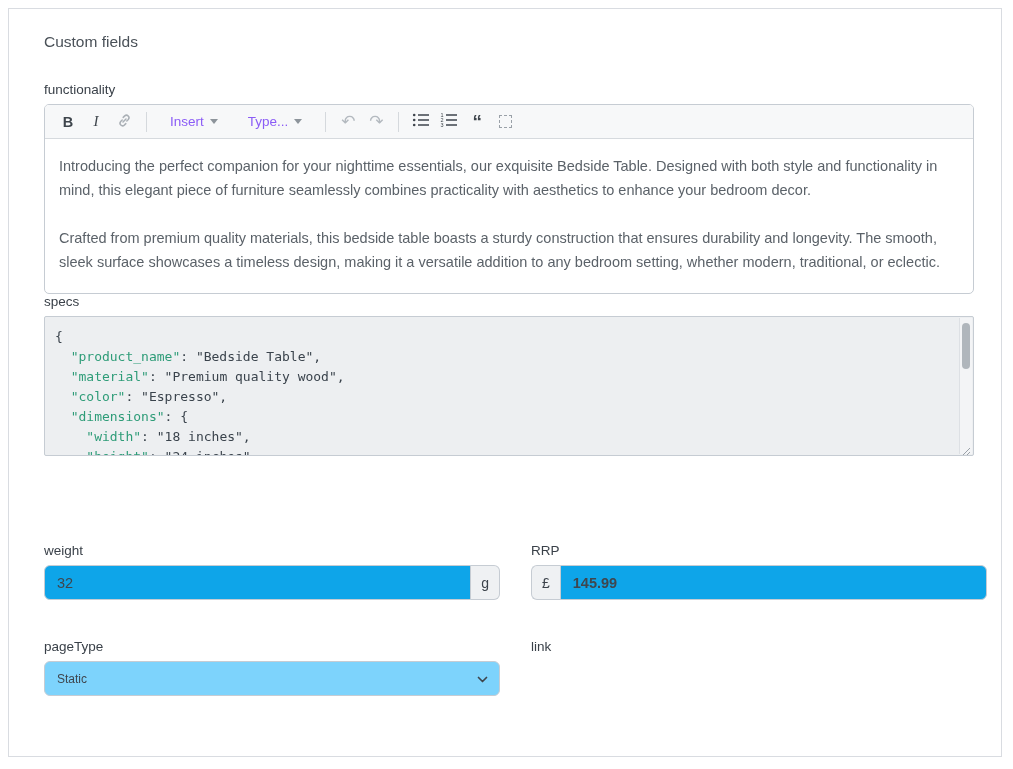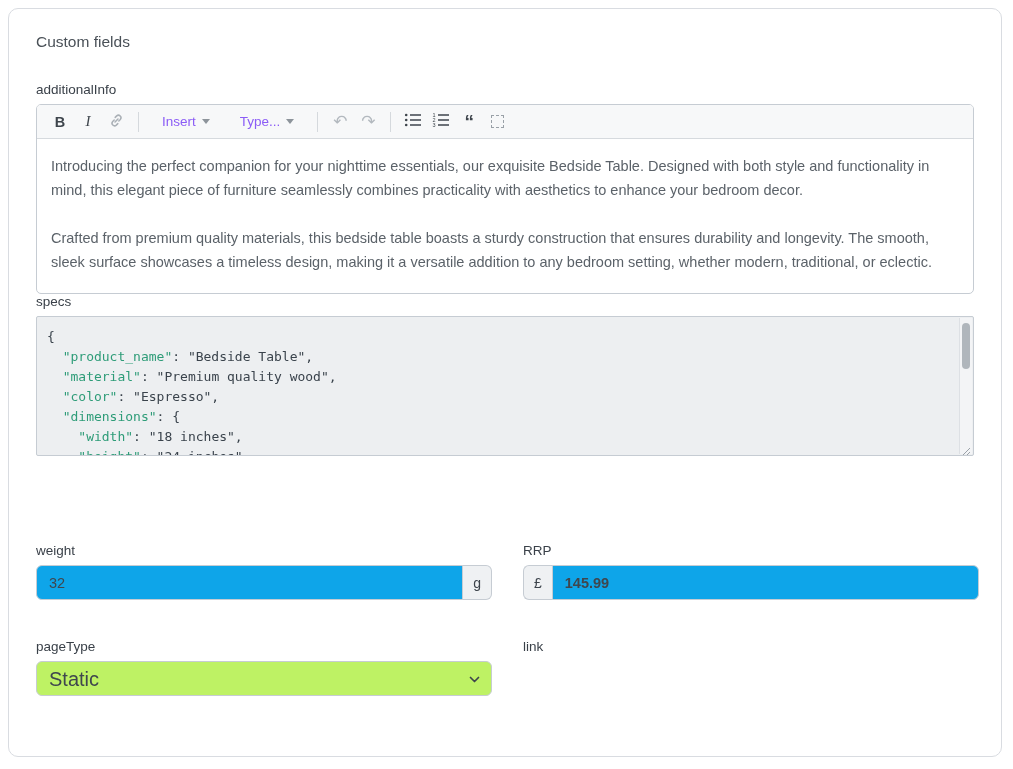--- a/index.html
+++ b/index.html
@@ -1,22 +1,22 @@
 <!DOCTYPE html>
 <html><head>
 <meta charset="utf-8">
 <style>
   * { box-sizing: border-box; margin: 0; padding: 0; }
   html, body { width: 1013px; height: 769px; background: #ffffff; overflow: hidden; }
   body { font-family: "Liberation Sans", sans-serif; color: #3a4149; }
 
   .card {
     position: absolute; left: 8px; top: 8px; width: 994px; height: 749px;
-    background: #fff; border: 1px solid #d9dce1; border-radius: 10px;
-    padding: 24px 27px 25px 27px;
+    background: #fff; border: 1px solid #d9dce1; border-radius: 0;
+    padding: 24px 27px 25px 35px;
   }
 
   .section-title { font-size: 15.5px; color: #4a5158; font-weight: 400; }
 
   .field-label { font-size: 13.5px; color: #3a4149; margin-bottom: 7px; display: block; }
 
   
   .editor-wrap { margin-top: 31px; }
   .editor {
     border: 1px solid #c6ccd3; border-radius: 5px; overflow: hidden; background: #fff;
@@ -82,35 +82,35 @@
     flex: 0 0 auto; height: 35px; display: flex; align-items: center;
     background: #eff1f3; border: 1px solid #c6ccd3; padding: 0 10px;
     font-size: 14px; color: #3c434b;
   }
   .addon-right { border-left: none; border-radius: 0 6px 6px 0; }
   .addon-left { border-right: none; border-radius: 6px 0 0 6px; }
 
   .select-wrap { position: relative; height: 35px; }
   .select-el {
     -webkit-appearance: none; appearance: none; width: 100%; height: 35px;
-    border: 1px solid #c6ccd3; border-radius: 6px; background: #bef264;
-    font-family: "Liberation Sans", sans-serif; font-size: 20px; color: #3f464e;
+    border: 1px solid #c6ccd3; border-radius: 6px; background: #7dd3fc;
+    font-family: "Liberation Sans", sans-serif; font-size: 12px; color: #3f464e;
     padding: 0 30px 0 12px; outline: none;
   }
   .select-chevron { position: absolute; right: 11px; top: 11px; pointer-events: none; }
 </style>
 </head>
 <body>
 
 <div class="card">
 
   <div class="section-title">Custom fields</div>
 
   <div class="editor-wrap">
-    <label class="field-label">additionalInfo</label>
+    <label class="field-label">functionality</label>
     <div class="editor">
       <div class="toolbar">
         <button class="tb-btn tb-bold">B</button>
         <button class="tb-btn tb-italic">I</button>
         <button class="tb-btn">
           <span>
             <svg width="17" height="17" viewBox="0 0 17 17" fill="none" stroke="#aab0b6" stroke-width="1.5" stroke-linecap="round">
               <path d="M7 10 L10 7"></path>
               <path d="M6.2 8 L4.7 9.5 a2.55 2.55 0 0 0 3.6 3.6 L9.8 11.6"></path>
               <path d="M10.8 9 L12.3 7.5 a2.55 2.55 0 0 0 -3.6 -3.6 L7.2 5.4"></path>

